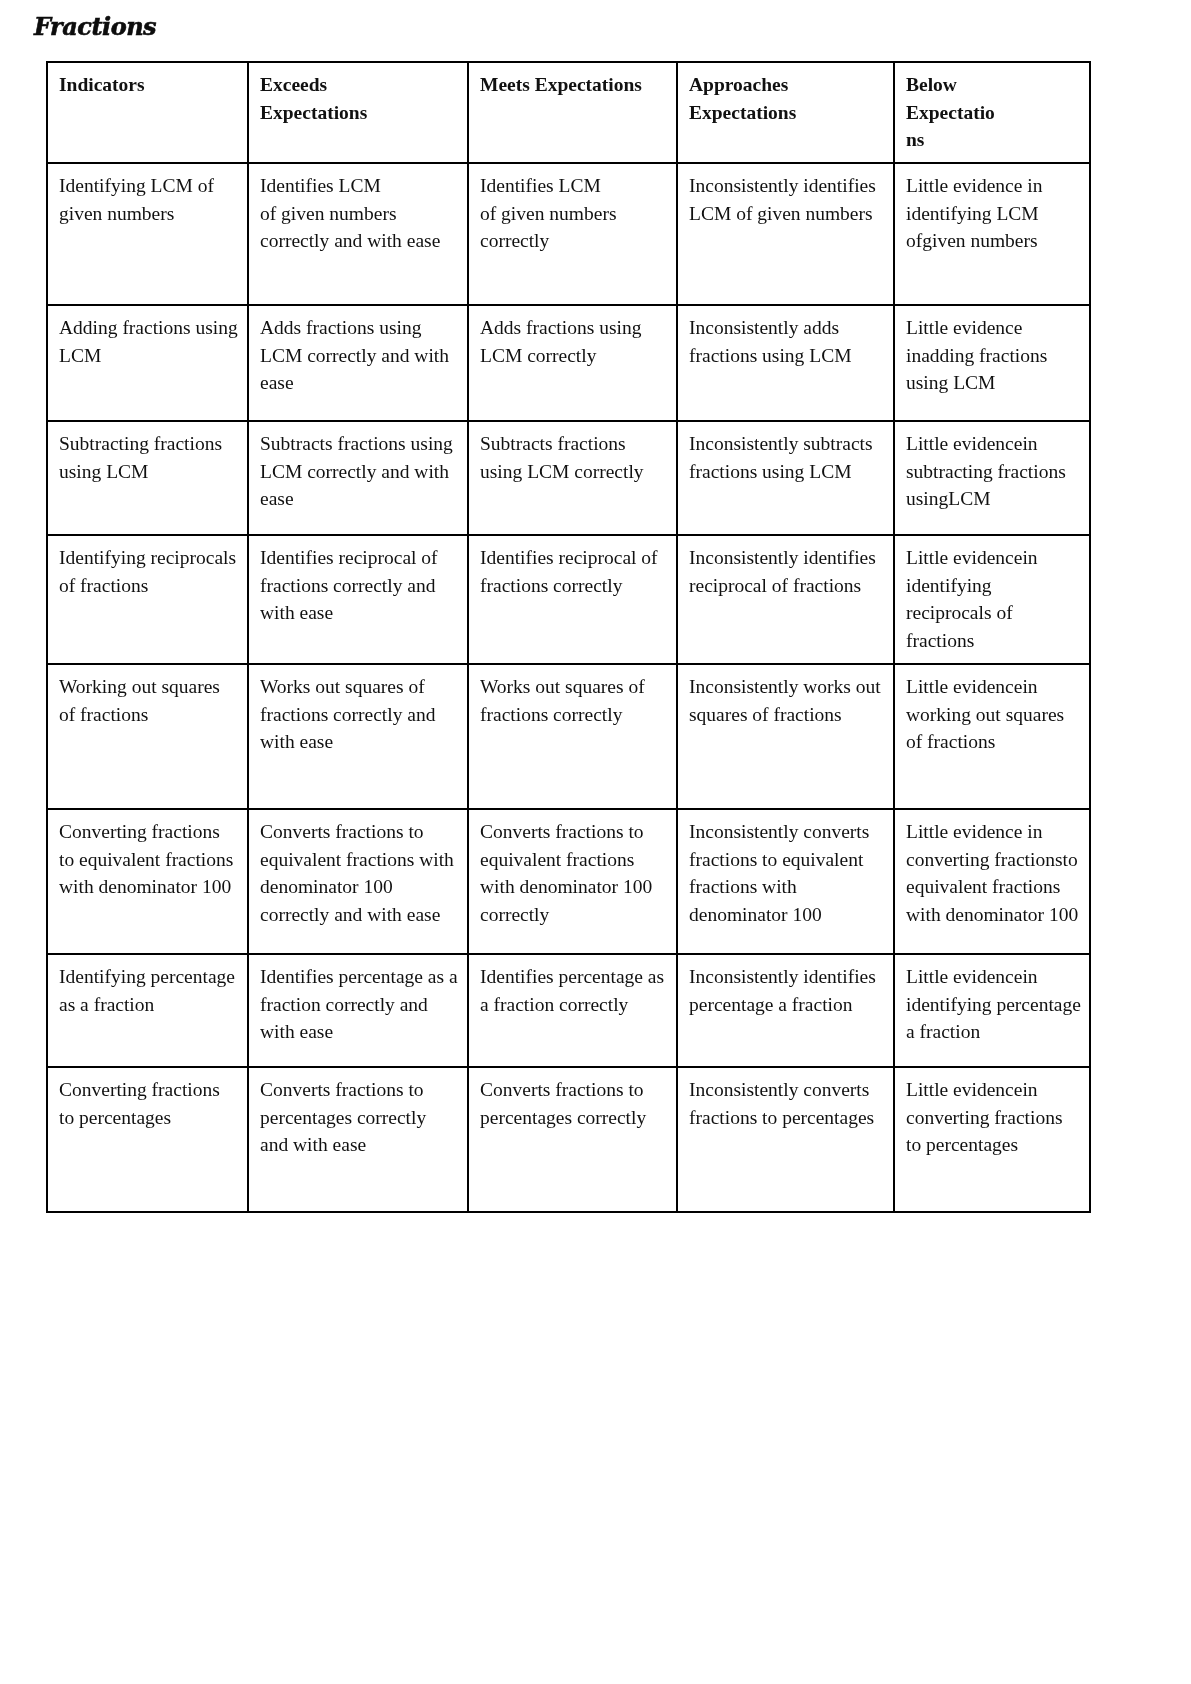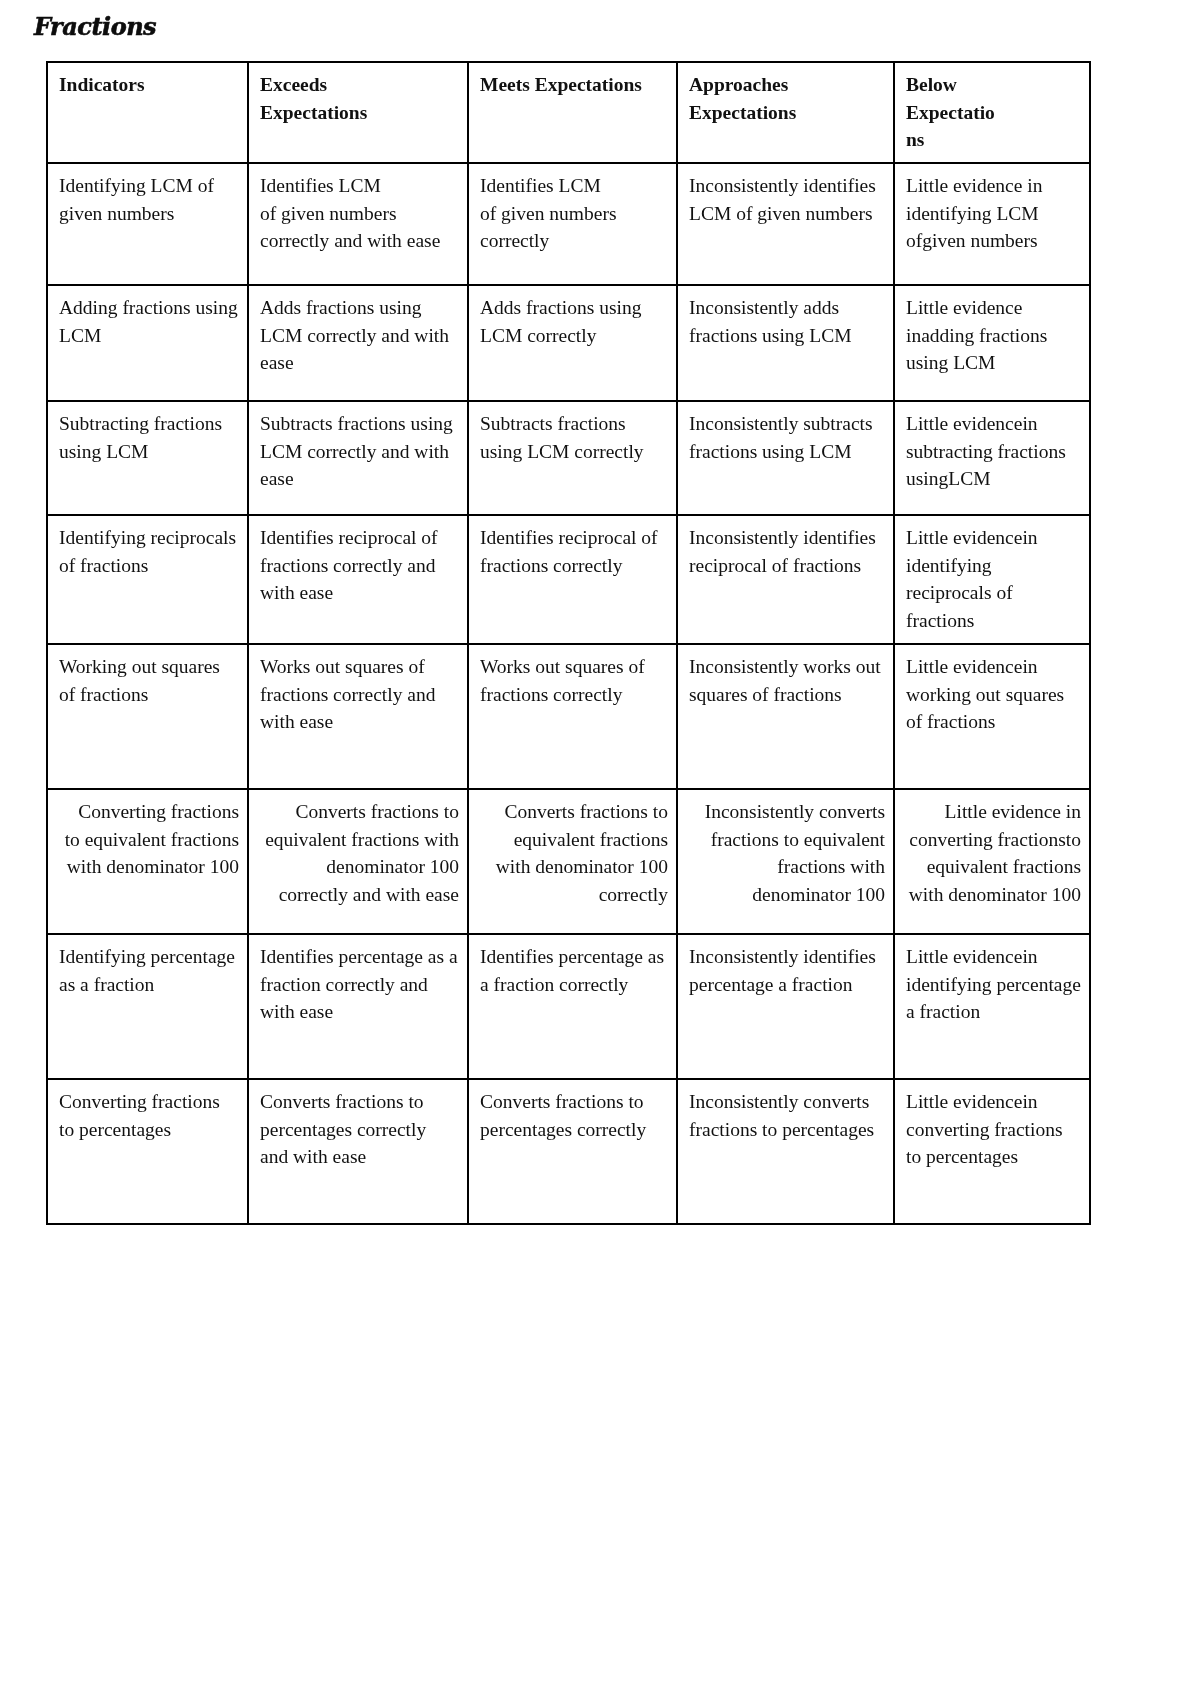--- a/index.html
+++ b/index.html
@@ -39,29 +39,29 @@
     padding: 8px 8px 8px 11px;
     font-size: 19.5px;
     line-height: 1.42;
     white-space: pre-line;
     word-wrap: break-word;
   }
   th {
     font-weight: bold;
     height: 92px;
   }
-  tr.r1  td { height: 122px; }
+  tr.r1  td { height: 142px; }
   tr.r2  td { height: 116px; }
   tr.r3  td { height: 114px; }
   tr.r4  td { height: 92px;  }
   tr.r5  td { height: 93px;  }
   tr.r6  td { height: 120px; }
   tr.r7  td { height: 145px; }
-  tr.r8  td { height: 145px; text-align: right; }
-  tr.r9  td { height: 145px; }
+  tr.r8  td { height: 145px; }
+  tr.r9  td { height: 113px; }
   tr.r10 td { height: 145px; }
 </style>
 </head>
 <body>
 
 <h1 class="page-title">Fractions</h1>
 
 <table class="rubric">
   <colgroup>
     <col class="c1">

